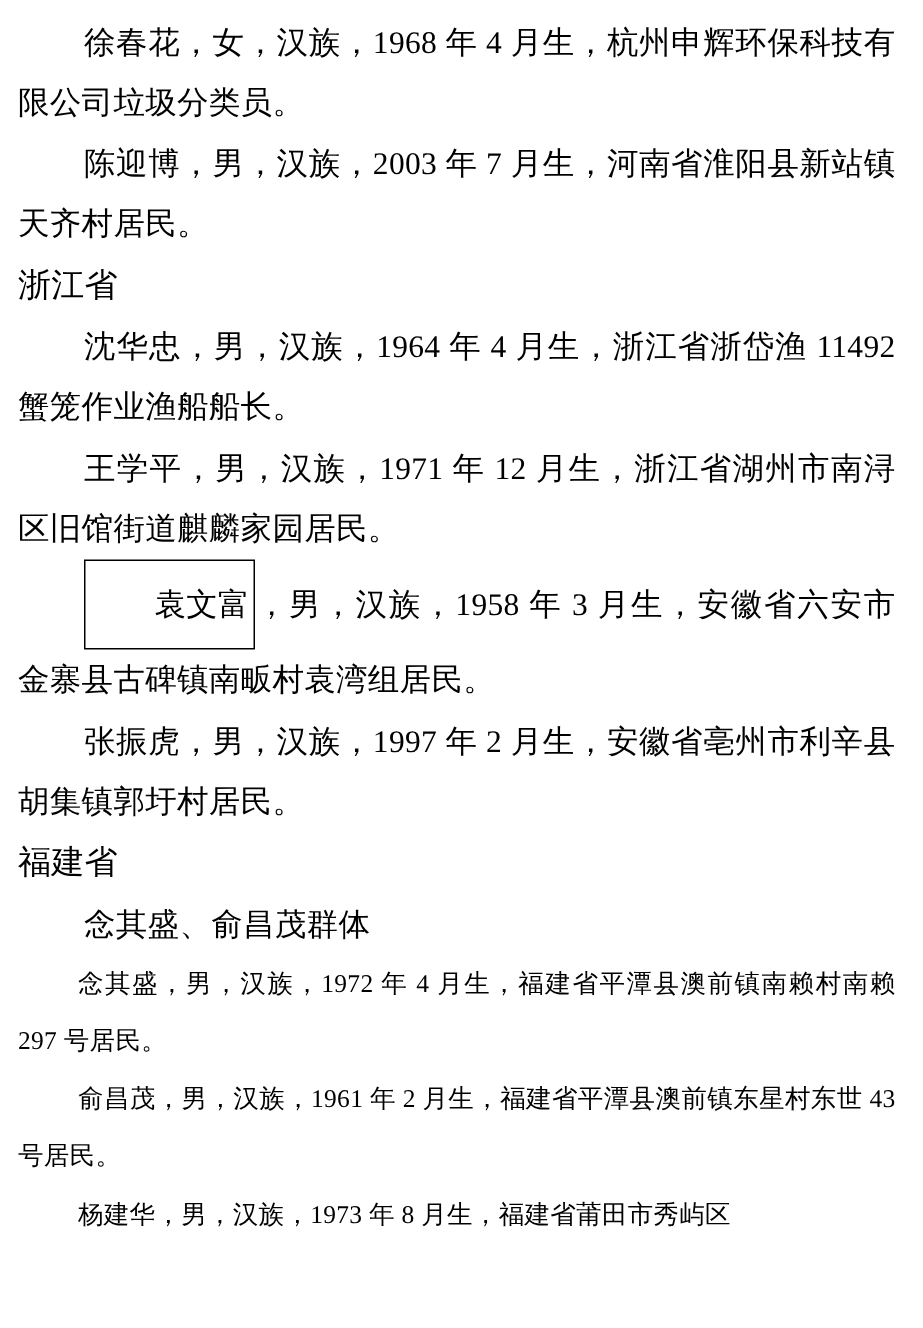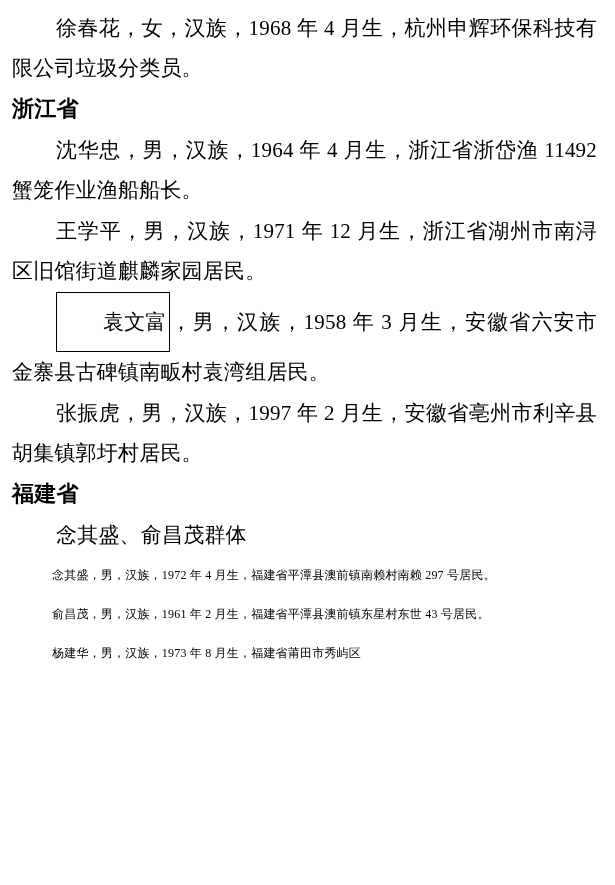--- a/index.html
+++ b/index.html
@@ -29,52 +29,53 @@
     letter-spacing: 0.2px;
   }
   
   .p-body {
     font-size: 21px;
     text-indent: 44px;
   }
   
   .p-head {
     font-size: 22px;
-    font-weight: bold;
+    font-weight: normal;
     text-indent: 0;
     line-height: 40px;
   }
   
   .p-group {
     font-size: 21px;
     text-indent: 44px;
   }
   
   .p-sub {
-    font-size: 12px;
+    font-size: 17px;
     text-indent: 40px;
     line-height: 38px;
   }
   .boxed {
     border: 1px solid #000;
     padding: 16px 2px;
     display: inline-block;
     line-height: 26px;
   }
   .last-line {
     overflow: hidden;
   }
 </style>
 </head>
 <body>
 
 <div class="page">
 
   <p class="para p-body">徐春花，女，汉族，1968 年 4 月生，杭州申辉环保科技有限公司垃圾分类员。</p>
 
+  <p class="para p-body">陈迎博，男，汉族，2003 年 7 月生，河南省淮阳县新站镇天齐村居民。</p>
 
   <p class="para p-head">浙江省</p>
 
   <p class="para p-body">沈华忠，男，汉族，1964 年 4 月生，浙江省浙岱渔 11492 蟹笼作业渔船船长。</p>
 
   <p class="para p-body">王学平，男，汉族，1971 年 12 月生，浙江省湖州市南浔区旧馆街道麒麟家园居民。</p>
 
 
   <p class="para p-body"><span class="boxed">袁文富</span><span>，男，汉族，1958 年 3 月生，安徽省六安市金寨县古碑镇南畈村袁湾组居民。</span></p>
 

